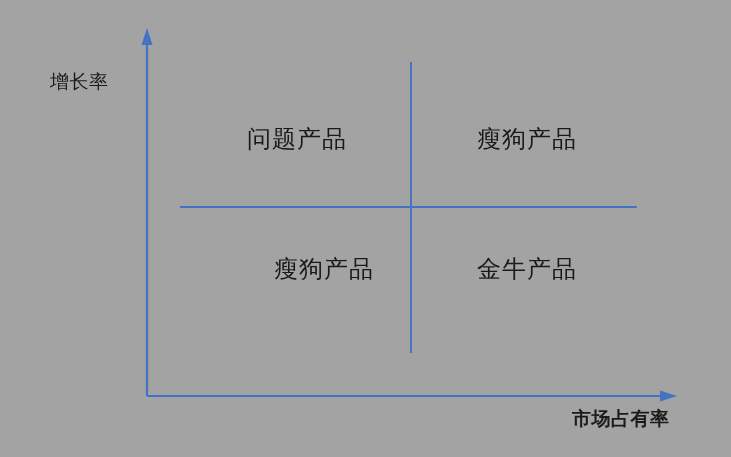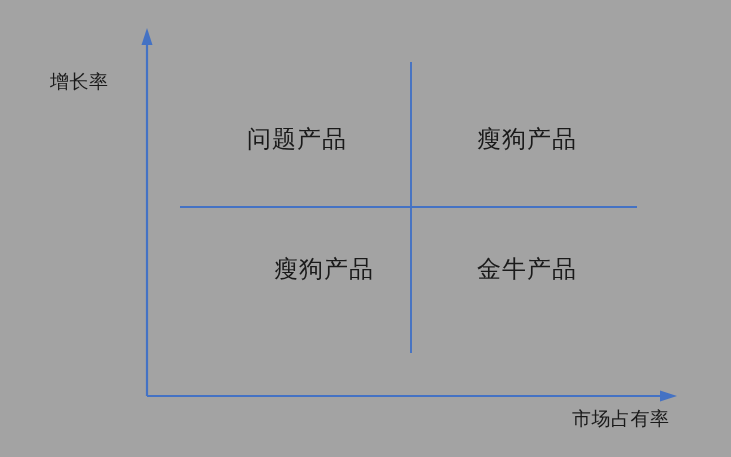--- a/index.html
+++ b/index.html
@@ -41,20 +41,21 @@
     white-space: nowrap;
     letter-spacing: 1px;
   }
   #y-axis-title {
     left: 50px;
     top: 69px;
   }
   #x-axis-title {
     left: 572px;
     top: 406px;
+    font-weight: bold;
   }
   #q-question  { left: 247px; top: 125px; }
   #q-star      { left: 477px; top: 125px; }
   #q-dog       { left: 247px; top: 255px; margin-left: 27px; }
   #q-cash-cow  { left: 477px; top: 255px; }
 </style>
 </head>
 <body>
 
 <div id="canvas">

